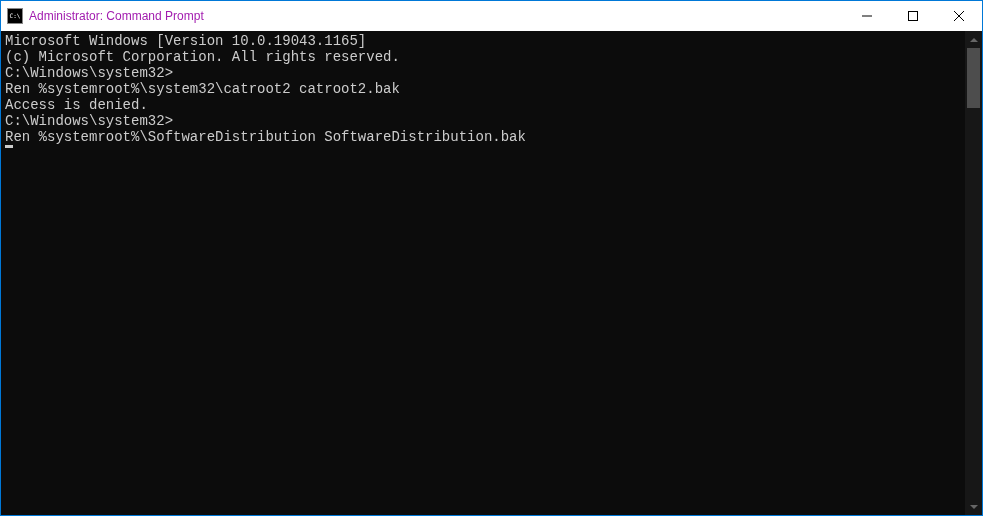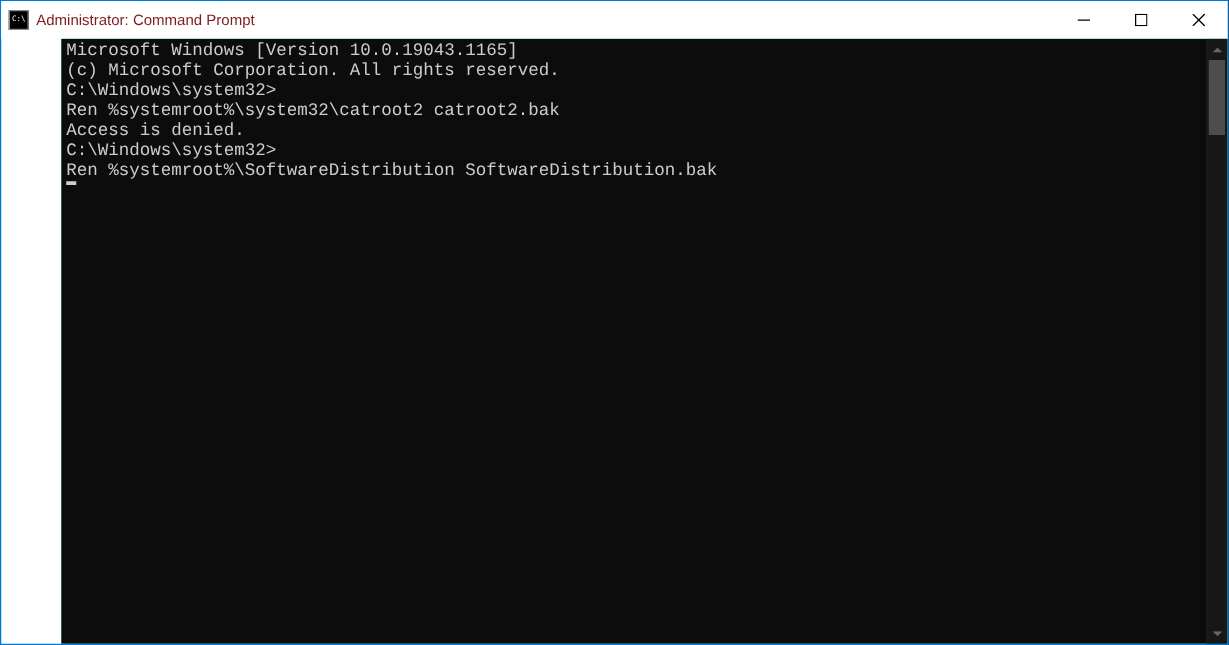--- a/index.html
+++ b/index.html
@@ -48,21 +48,21 @@
     }
     .app-icon::after {
       content: "C:\\";
       color: #ffffff;
       font-size: 6px;
       font-family: Consolas, monospace;
       line-height: 1;
     }
     .title-text {
       font-size: 12px;
-      color: #7f1d1d;
+      color: #a21caf;
     }
     .window-controls {
       display: flex;
       height: 100%;
     }
     .win-btn {
       width: 46px;
       height: 100%;
       display: flex;
       align-items: center;
@@ -70,24 +70,23 @@
       background: transparent;
       border: none;
       cursor: default;
     }
     .win-btn svg {
       width: 10px;
       height: 10px;
     }
     .console-area {
       flex: 1;
-      background: #14b8a6;
+      background: #3b82f6;
       display: flex;
       overflow: hidden;
-      margin-left: 48px;
     }
     .console {
       flex: 1;
       background: #0c0c0c;
       color: #cccccc;
       font-family: Consolas, "Courier New", monospace;
       font-size: 14px;
       line-height: 16px;
       padding: 2px 0 0 4px;
       white-space: pre;

